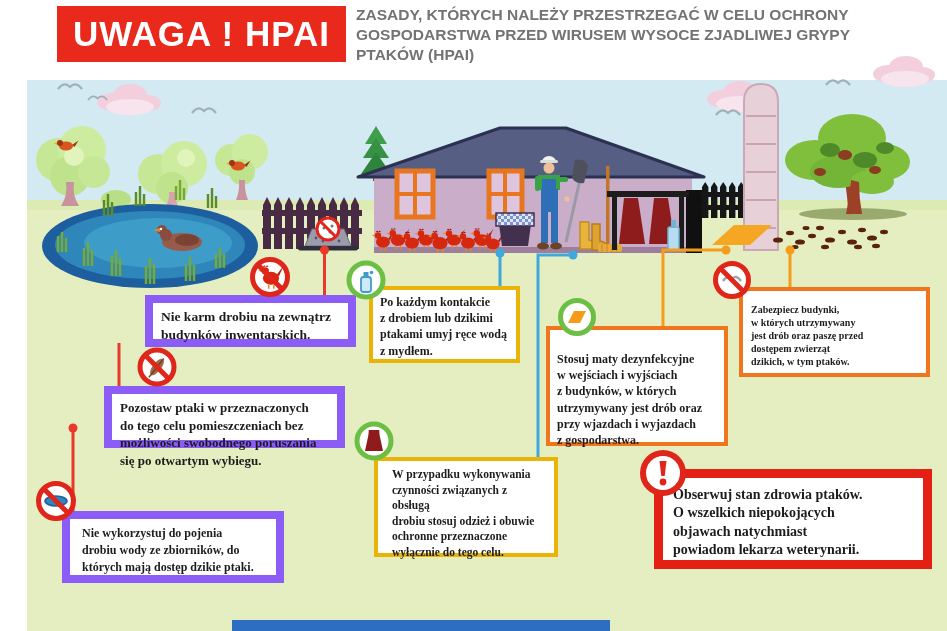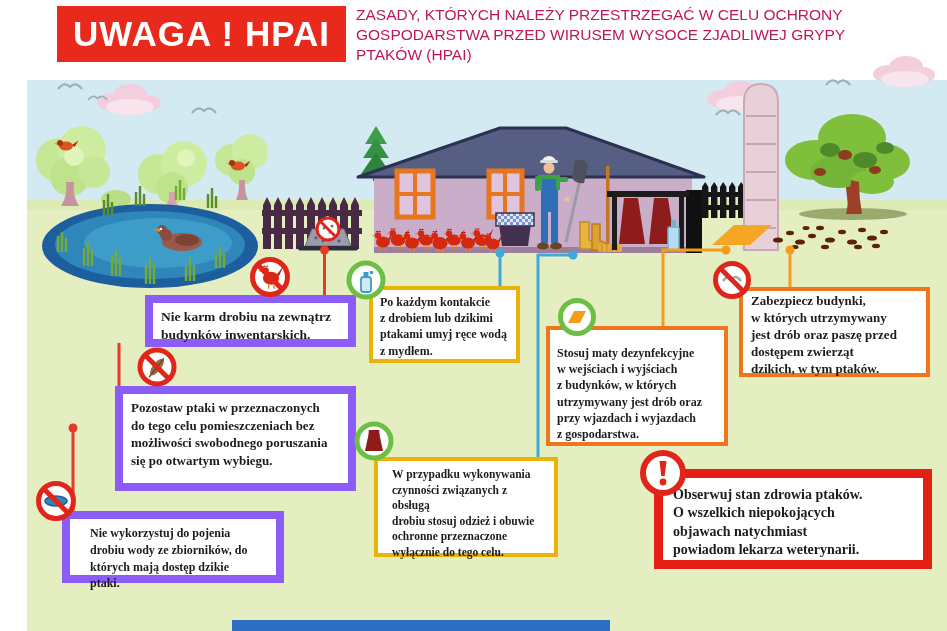--- a/index.html
+++ b/index.html
@@ -1,21 +1,21 @@
 <!DOCTYPE html>
 <html><head>
 <meta charset="utf-8">
 <style>
   html,body{margin:0;padding:0;background:#ffffff;}
   #poster{position:relative;width:947px;height:631px;background:#ffffff;overflow:hidden;
           font-family:"Liberation Sans",sans-serif;}
   .banner{position:absolute;left:57px;top:6px;width:289px;height:56px;background:#e8291c;
           color:#ffffff;font-weight:700;font-size:35px;letter-spacing:1px;
           display:flex;align-items:center;justify-content:center;}
-  .title{position:absolute;left:356px;top:5px;width:585px;color:#be185d;font-weight:400;
+  .title{position:absolute;left:356px;top:5px;width:585px;color:#737373;font-weight:700;
          font-size:15.5px;line-height:1.28;white-space:pre-line;}
   .scene{position:absolute;left:0;top:0;z-index:1;}
   .callout{position:absolute;background:#ffffff;z-index:5;box-sizing:border-box;}
   .callout.red{border:8px solid #8b5cf6;}
   .callout.blue{border:4px solid #eab308;}
   .callout.orange{border:4px solid #f0761d;}
   .callout.red-thick{border:9px solid #e41f14;}
   .callout-text{font-family:"Liberation Serif",serif;font-weight:700;color:#1c1c1c;
                 white-space:pre-line;padding:5px 8px;line-height:1.35;}
   .icon-badge{position:absolute;z-index:6;}
@@ -330,54 +330,54 @@
 budynków inwentarskich.</div>
   </div>
 
   <div class="callout blue" style="left:369px;top:286px;width:151px;height:77px">
     <div class="callout-text" style="font-size:12px;padding:4px 7px">Po każdym kontakcie
 z drobiem lub dzikimi
 ptakami umyj ręce wodą
 z mydłem.</div>
   </div>
 
-  <div class="callout red" style="left:115px;top:386px;width:241px;height:105px">
+  <div class="callout red" style="left:104px;top:386px;width:241px;height:62px">
     <div class="callout-text" style="font-size:13px">Pozostaw ptaki w przeznaczonych
 do tego celu pomieszczeniach bez
 możliwości swobodnego poruszania
 się po otwartym wybiegu.</div>
   </div>
 
   <div class="callout orange" style="left:546px;top:326px;width:182px;height:120px">
-    <div class="callout-text" style="font-size:12px;padding:15px 7px">Stosuj maty dezynfekcyjne
+    <div class="callout-text" style="font-size:12px;padding:21px 7px">Stosuj maty dezynfekcyjne
 w wejściach i wyjściach
 z budynków, w których
 utrzymywany jest drób oraz
 przy wjazdach i wyjazdach
 z gospodarstwa.</div>
   </div>
 
   <div class="callout orange" style="left:739px;top:287px;width:191px;height:90px">
-    <div class="callout-text" style="font-size:13px;padding:2px 8px;line-height:1.3">Zabezpiecz budynki,
+    <div class="callout-text" style="font-size:10px;padding:12px 8px;line-height:1.3">Zabezpiecz budynki,
 w których utrzymywany
 jest drób oraz paszę przed
 dostępem zwierząt
 dzikich, w tym ptaków.</div>
   </div>
 
   <div class="callout blue" style="left:374px;top:457px;width:184px;height:100px">
     <div class="callout-text" style="font-size:11.5px;padding:6px 14px">W przypadku wykonywania
 czynności związanych z obsługą
 drobiu stosuj odzież i obuwie
 ochronne przeznaczone
 wyłącznie do tego celu.</div>
   </div>
 
   <div class="callout red" style="left:62px;top:511px;width:222px;height:72px">
-    <div class="callout-text" style="font-size:12px;padding:6px 20px;line-height:1.4">Nie wykorzystuj do pojenia
+    <div class="callout-text" style="font-size:12px;padding:6px 12px;line-height:1.4">Nie wykorzystuj do pojenia
 drobiu wody ze zbiorników, do
 których mają dostęp dzikie ptaki.</div>
   </div>
 
   <div class="callout red-thick" style="left:654px;top:469px;width:278px;height:100px">
     <div class="callout-text" style="font-size:14px;padding:8px 10px;line-height:1.32">Obserwuj stan zdrowia ptaków.
 O wszelkich niepokojących
 objawach natychmiast
 powiadom lekarza weterynarii.</div>
   </div>

